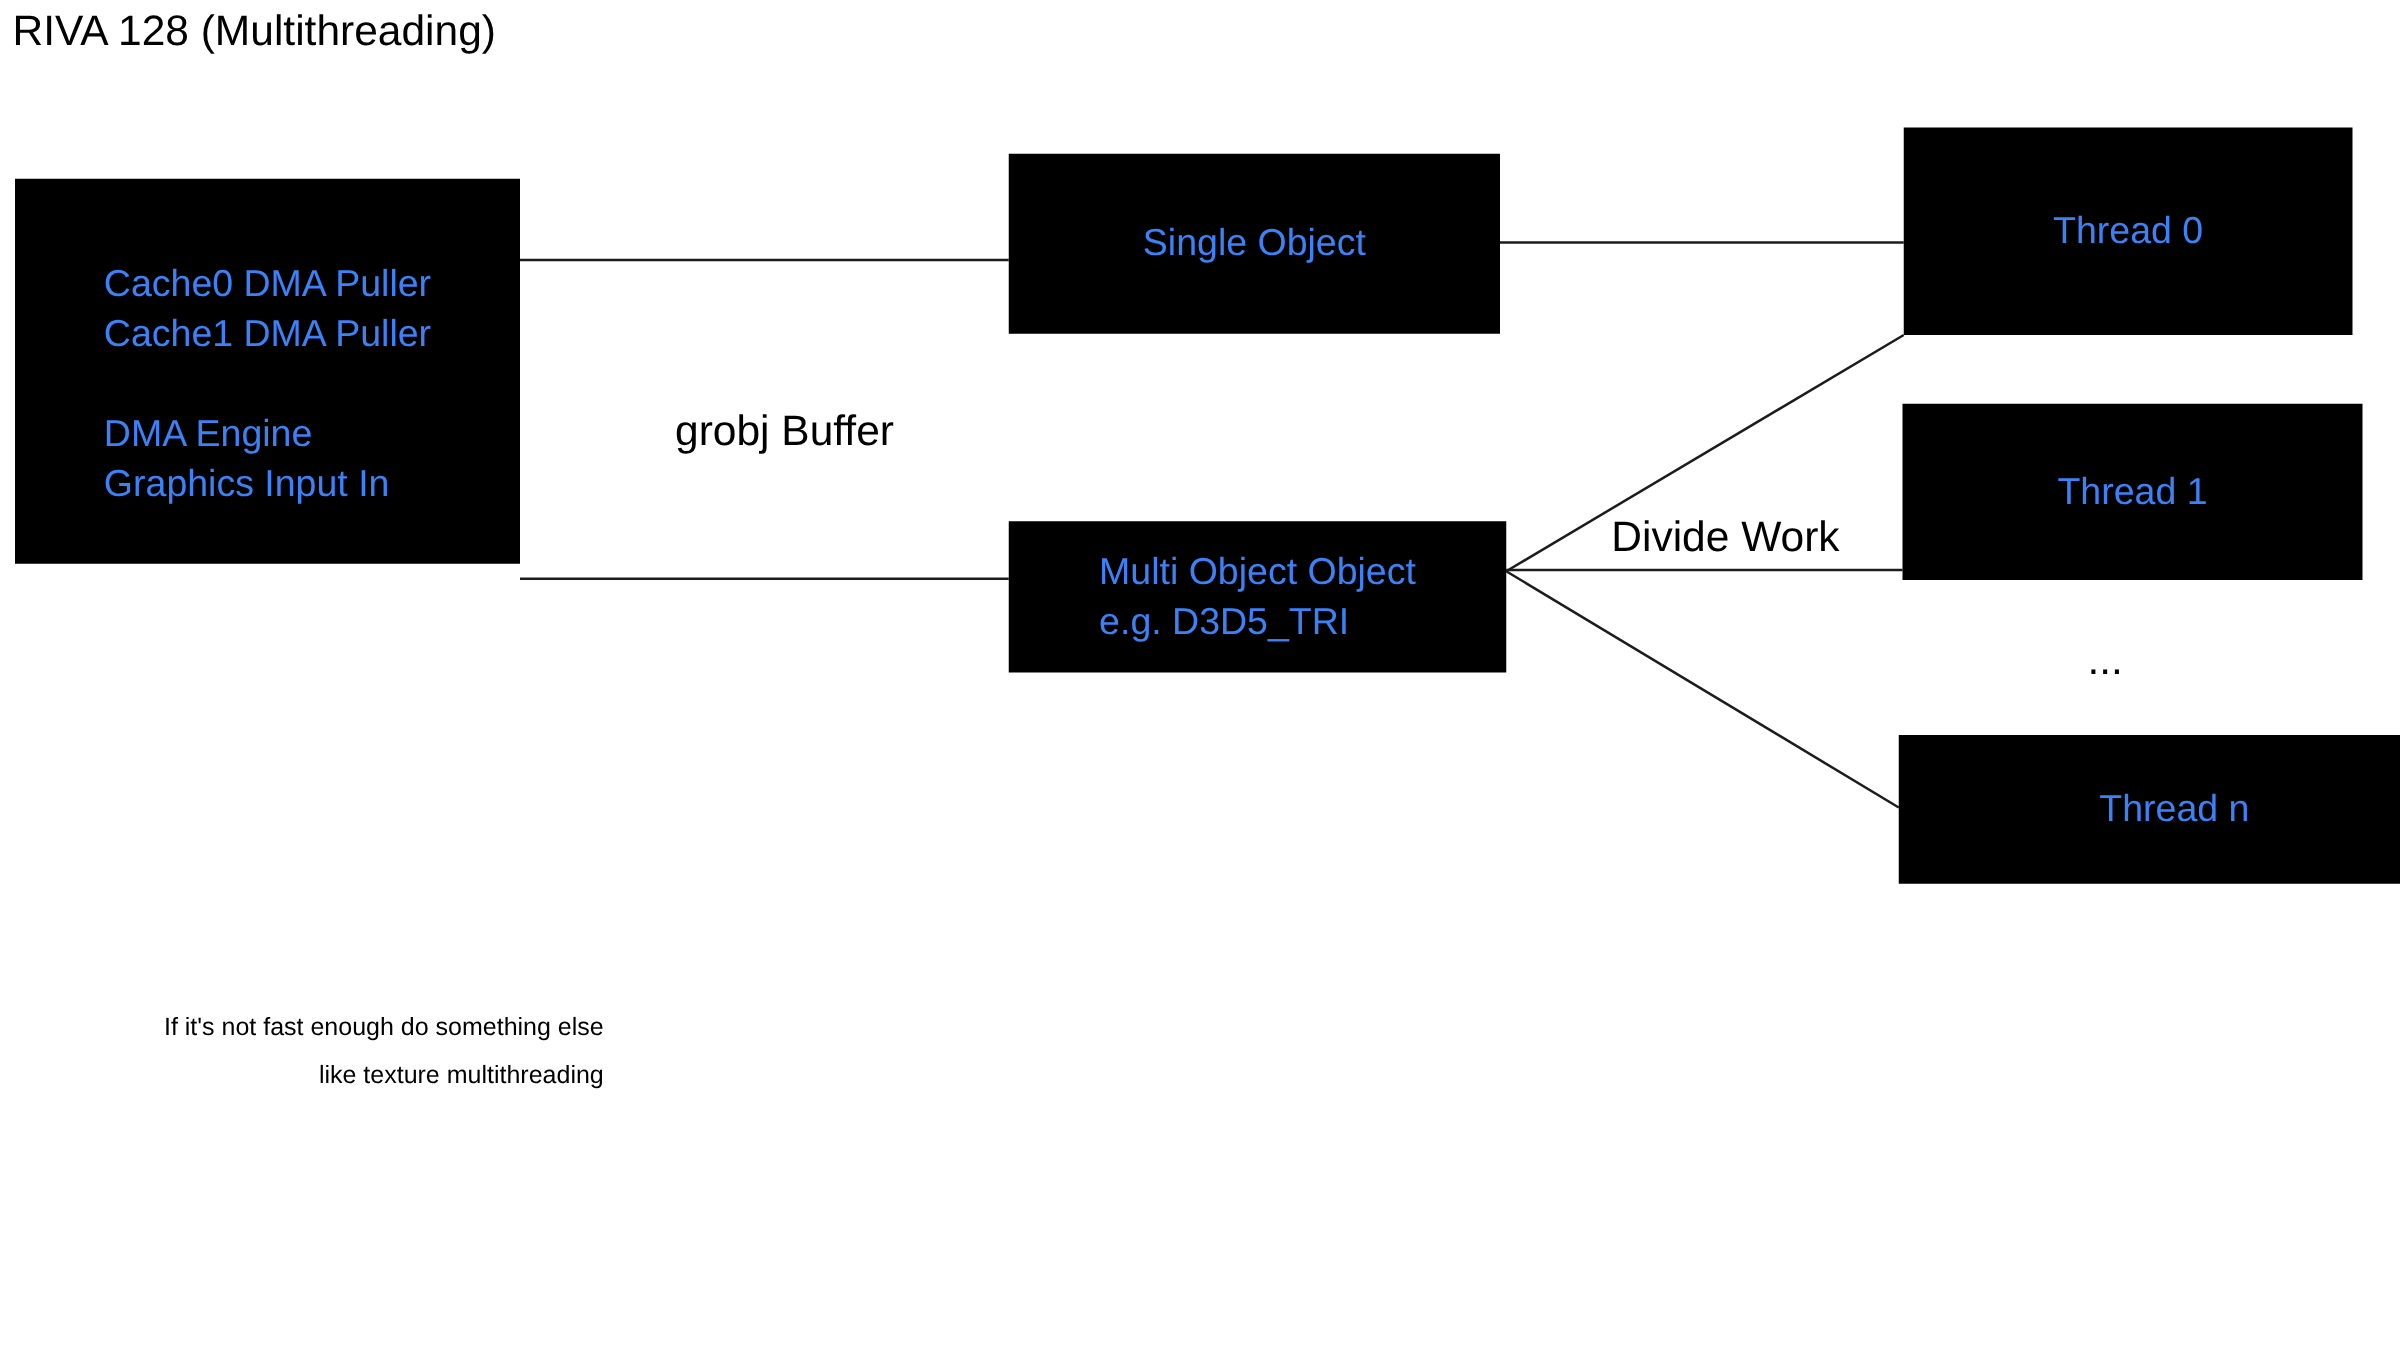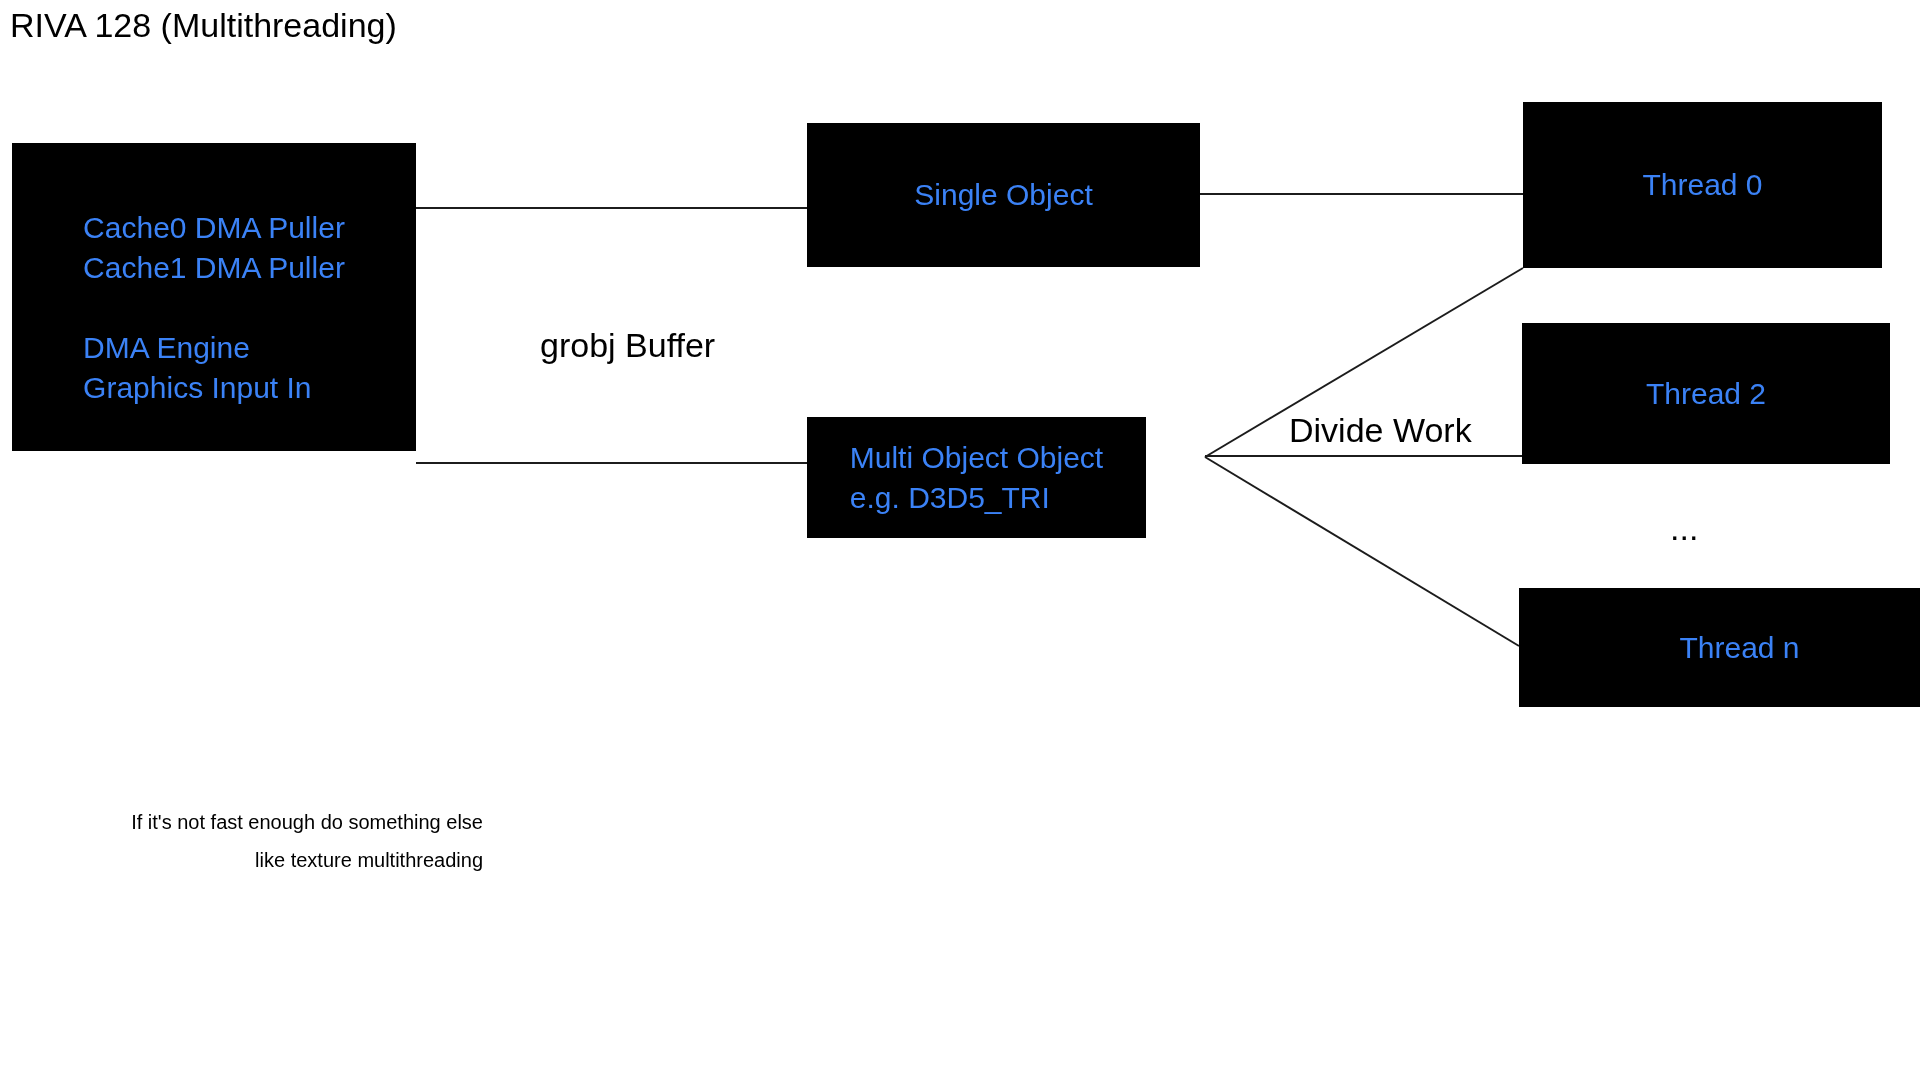--- a/index.html
+++ b/index.html
@@ -34,21 +34,21 @@
     color: #3b82f6;
     display: flex;
     align-items: center;
     justify-content: center;
     font-size: 30px;
     line-height: 40px;
     white-space: pre-line;
   }
   .box-dma    { left: 12px;   top: 143px; width: 404px; height: 308px; padding-top: 22px; box-sizing: border-box; }
   .box-single { left: 807px;  top: 123px; width: 393px; height: 144px; }
-  .box-multi  { left: 807px;  top: 417px; width: 339px; height: 121px; }
+  .box-multi  { left: 807px;  top: 417px; width: 398px; height: 121px; }
   .box-t0     { left: 1523px; top: 102px; width: 359px; height: 166px; }
   .box-t1     { left: 1522px; top: 323px; width: 368px; height: 141px; }
   .box-tn     { left: 1519px; top: 588px; width: 441px; height: 119px; }
   .lbl {
     position: absolute;
     font-size: 34px;
     white-space: nowrap;
   }
   .lbl-grobj  { left: 540px;  top: 326px; }
   .lbl-divide { left: 1260px; top: 411px; margin-left: 29px; }
@@ -85,21 +85,21 @@
 DMA Engine
 Graphics Input In</div>
 
   <div class="box box-single">Single Object</div>
 
   <div class="box box-multi">Multi Object Object
 e.g. D3D5_TRI</div>
 
   <div class="box box-t0">Thread 0</div>
 
-  <div class="box box-t1">Thread 2</div>
+  <div class="box box-t1">Thread 1</div>
 
   <div class="box box-tn">Thread n</div>
 
   <div class="lbl lbl-grobj">grobj Buffer</div>
 
   <div class="lbl lbl-divide">Divide Work</div>
 
   <div class="lbl lbl-dots">...</div>
 
   <div class="note">If it's not fast enough do something else

